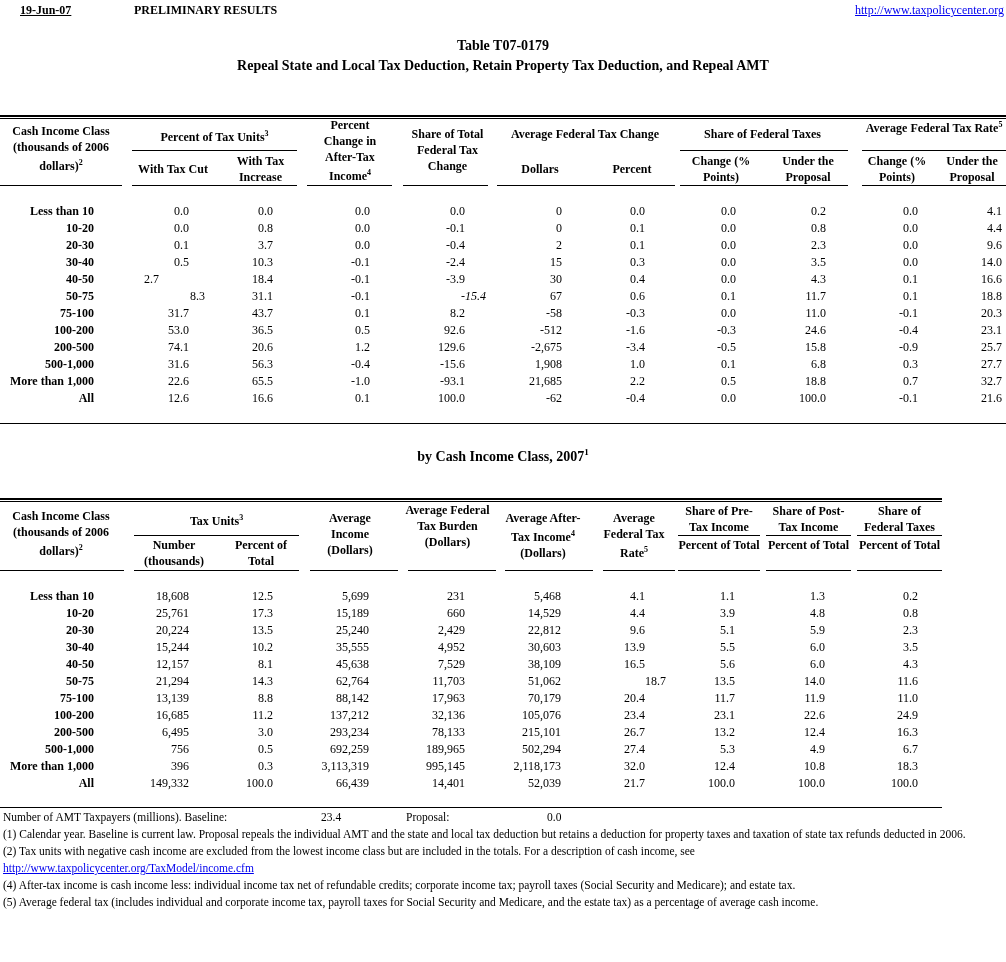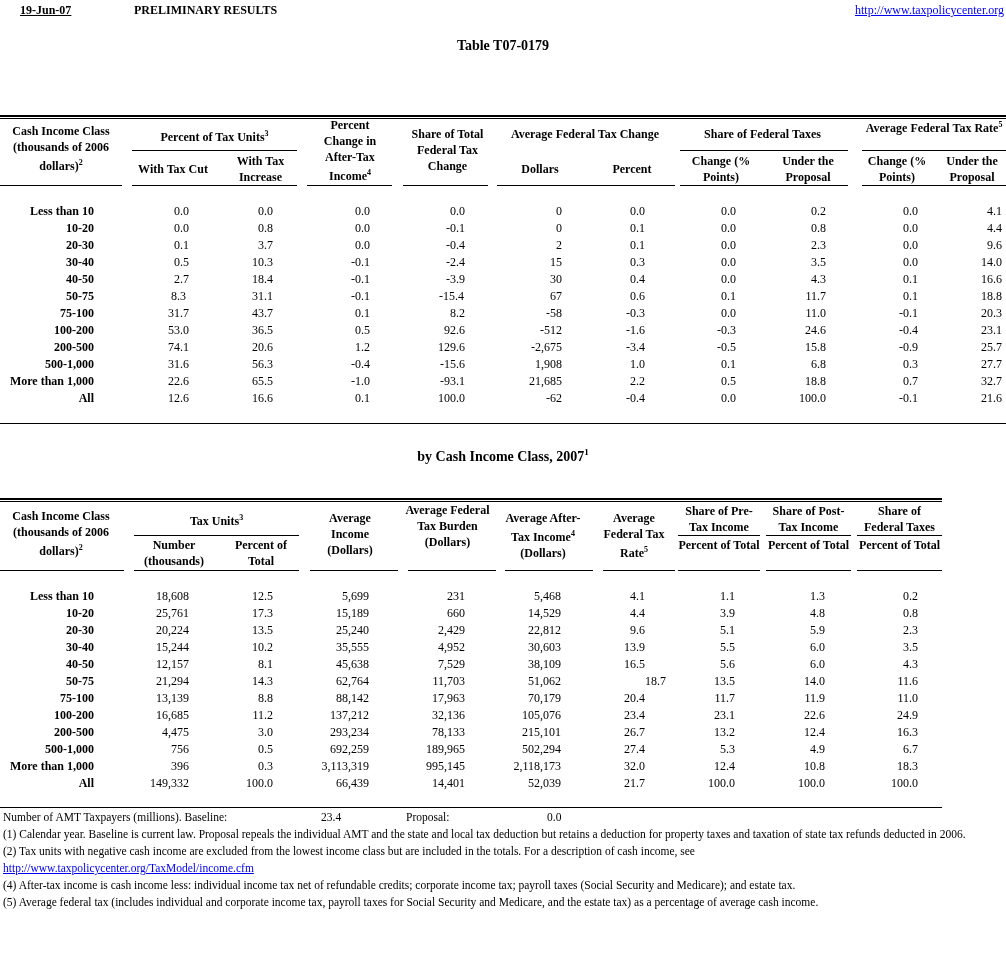--- a/index.html
+++ b/index.html
@@ -33,20 +33,21 @@
 <body>
 
 <div class="topbar">
   <span class="date">19-Jun-07</span>
   <span class="prelim">PRELIMINARY RESULTS</span>
   <a class="url">http://www.taxpolicycenter.org</a>
 </div>
 
 <div class="title-block" style="top:36px;">
   <div>Table T07-0179</div>
+  <div>Repeal State and Local Tax Deduction, Retain Property Tax Deduction, and Repeal AMT</div>
 </div>
 
 <div>
   <div class="rule-double" style="top:115px; width:1006px;"></div>
 
   <div class="hdr" style="left:0; top:123px; width:122px;">
     <span>Cash Income Class (thousands of 2006 dollars)</span><sup>2</sup>
   </div>
   <div class="hdr" style="left:132px; top:126px; width:165px;">
     <span>Percent of Tax Units</span><sup>3</sup>
@@ -129,37 +130,37 @@
         <span class="cell" style="right: 541px;">-2.4</span>
         <span class="cell" style="right: 444px;">15</span>
         <span class="cell" style="right: 361px;">0.3</span>
         <span class="cell" style="right: 270px;">0.0</span>
         <span class="cell" style="right: 180px;">3.5</span>
         <span class="cell" style="right: 88px;">0.0</span>
         <span class="cell" style="right: 4px;">14.0</span>
       </div>
       <div class="row" style="top: 271px; width: 1006px;">
         <span class="label" style="right: 912px;">40-50</span>
-        <span class="cell" style="right: 817px;">2.7</span>
+        <span class="cell" style="right: 847px;">2.7</span>
         <span class="cell" style="right: 733px;">18.4</span>
         <span class="cell" style="right: 636px;">-0.1</span>
         <span class="cell" style="right: 541px;">-3.9</span>
         <span class="cell" style="right: 444px;">30</span>
         <span class="cell" style="right: 361px;">0.4</span>
         <span class="cell" style="right: 270px;">0.0</span>
         <span class="cell" style="right: 180px;">4.3</span>
         <span class="cell" style="right: 88px;">0.1</span>
         <span class="cell" style="right: 4px;">16.6</span>
       </div>
       <div class="row" style="top: 288px; width: 1006px;">
         <span class="label" style="right: 912px;">50-75</span>
-        <span class="cell" style="right: 820px; margin-left: 48px;">8.3</span>
+        <span class="cell" style="right: 801px; margin-left: 48px;">8.3</span>
         <span class="cell" style="right: 733px;">31.1</span>
         <span class="cell" style="right: 636px;">-0.1</span>
-        <span class="cell" style="right: 542px;">-15.4</span>
+        <span class="cell" style="right: 520px; font-style: italic;">-15.4</span>
         <span class="cell" style="right: 444px;">67</span>
         <span class="cell" style="right: 361px;">0.6</span>
         <span class="cell" style="right: 270px;">0.1</span>
         <span class="cell" style="right: 180px;">11.7</span>
         <span class="cell" style="right: 88px;">0.1</span>
         <span class="cell" style="right: 4px;">18.8</span>
       </div>
       <div class="row" style="top: 305px; width: 1006px;">
         <span class="label" style="right: 912px;">75-100</span>
         <span class="cell" style="right: 817px;">31.7</span>
@@ -380,21 +381,21 @@
         <span class="cell" style="right: 637px;">137,212</span>
         <span class="cell" style="right: 541px;">32,136</span>
         <span class="cell" style="right: 445px;">105,076</span>
         <span class="cell" style="right: 361px;">23.4</span>
         <span class="cell" style="right: 271px;">23.1</span>
         <span class="cell" style="right: 181px;">22.6</span>
         <span class="cell" style="right: 88px;">24.9</span>
       </div>
       <div class="row" style="top: 724px; width: 1006px;">
         <span class="label" style="right: 912px;">200-500</span>
-        <span class="cell" style="right: 817px;">4,475</span>
+        <span class="cell" style="right: 817px;">6,495</span>
         <span class="cell" style="right: 733px;">3.0</span>
         <span class="cell" style="right: 637px;">293,234</span>
         <span class="cell" style="right: 541px;">78,133</span>
         <span class="cell" style="right: 445px;">215,101</span>
         <span class="cell" style="right: 361px;">26.7</span>
         <span class="cell" style="right: 271px;">13.2</span>
         <span class="cell" style="right: 181px;">12.4</span>
         <span class="cell" style="right: 88px;">16.3</span>
       </div>
       <div class="row" style="top: 741px; width: 1006px;">

